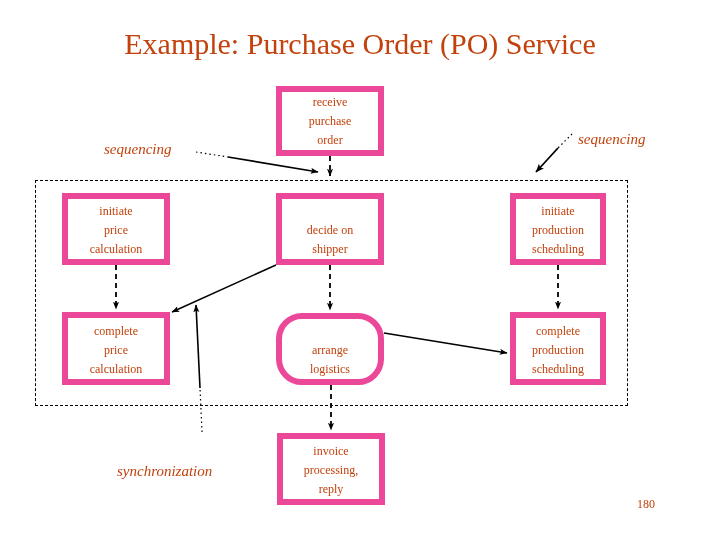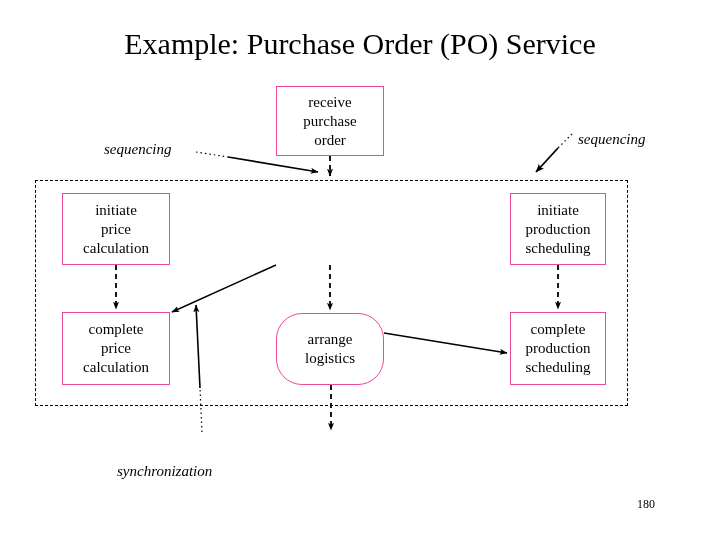--- a/index.html
+++ b/index.html
@@ -7,44 +7,44 @@
     padding: 0;
     background: #ffffff;
   }
   #slide {
     position: relative;
     width: 720px;
     height: 540px;
     background: #ffffff;
     overflow: hidden;
     font-family: "Liberation Serif", "DejaVu Serif", serif;
-    color: #000000;
+    color: #c2410c;
   }
   #slide-title {
     position: absolute;
     left: 0;
     top: 27px;
     width: 720px;
     text-align: center;
     font-size: 30px;
     line-height: 34px;
     letter-spacing: 0px;
     white-space: nowrap;
     font-family: "Liberation Serif", "DejaVu Serif", serif;
   }
   .box {
     position: absolute;
     box-sizing: border-box;
-    border: 1px solid #ec4899;
+    border: 6px solid #ec4899;
     background: #ffffff;
     display: flex;
-    align-items: center;
+    align-items: flex-end;
     justify-content: center;
     text-align: center;
-    font-size: 15px;
+    font-size: 12px;
     line-height: 19px;
     font-family: "Liberation Serif", "DejaVu Serif", serif;
     z-index: 4;
   }
   .region {
     position: absolute;
     box-sizing: border-box;
     border: 1px dashed #000000;
     background: transparent;
     z-index: 1;
@@ -138,37 +138,43 @@
   </svg>
 
   <div class="box" style="left:276px; top:86px; width:108px; height:70px;">
     <span>receive<br>purchase<br>order</span>
   </div>
 
   <div class="box" style="left:62px; top:193px; width:108px; height:72px;">
     <span>initiate<br>price<br>calculation</span>
   </div>
 
+  <div class="box" style="left:276px; top:193px; width:108px; height:72px;">
+    <span>decide on<br>shipper</span>
+  </div>
 
   <div class="box" style="left:510px; top:193px; width:96px; height:72px;">
     <span>initiate<br>production<br>scheduling</span>
   </div>
 
   <div class="box" style="left:62px; top:312px; width:108px; height:73px;">
     <span>complete<br>price<br>calculation</span>
   </div>
 
   <div class="box" style="left:276px; top:313px; width:108px; height:72px;border-radius:26px;">
     <span>arrange<br>logistics</span>
   </div>
 
   <div class="box" style="left:510px; top:312px; width:96px; height:73px;">
     <span>complete<br>production<br>scheduling</span>
   </div>
 
+  <div class="box" style="left:277px; top:433px; width:108px; height:72px;">
+    <span>invoice<br>processing,<br>reply</span>
+  </div>
 
   <div class="annot" style="left:104px; top:140px;">sequencing</div>
 
   <div class="annot" style="left:578px; top:130px;">sequencing</div>
 
   <div class="annot" style="left:117px; top:420px;margin-top:42px;">synchronization</div>
 
   <div id="page-number" style="left:637px; top:497px;">180</div>
 
 </div>

